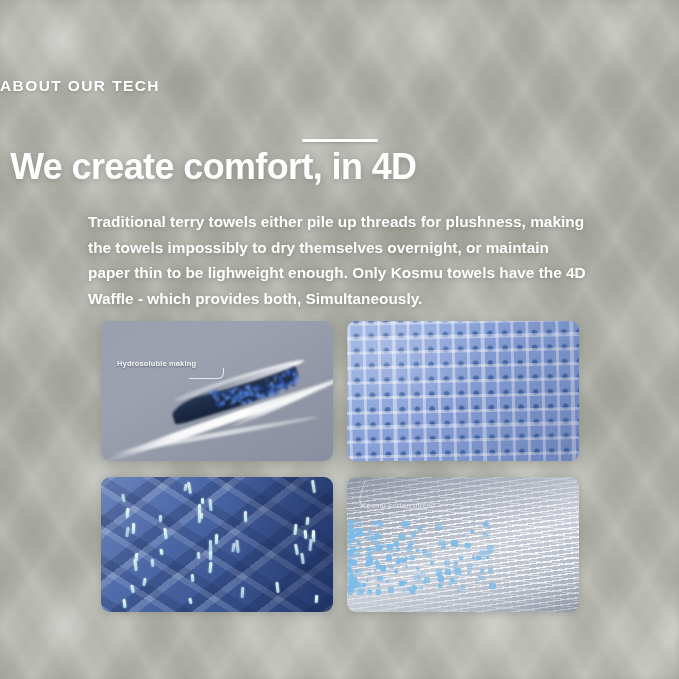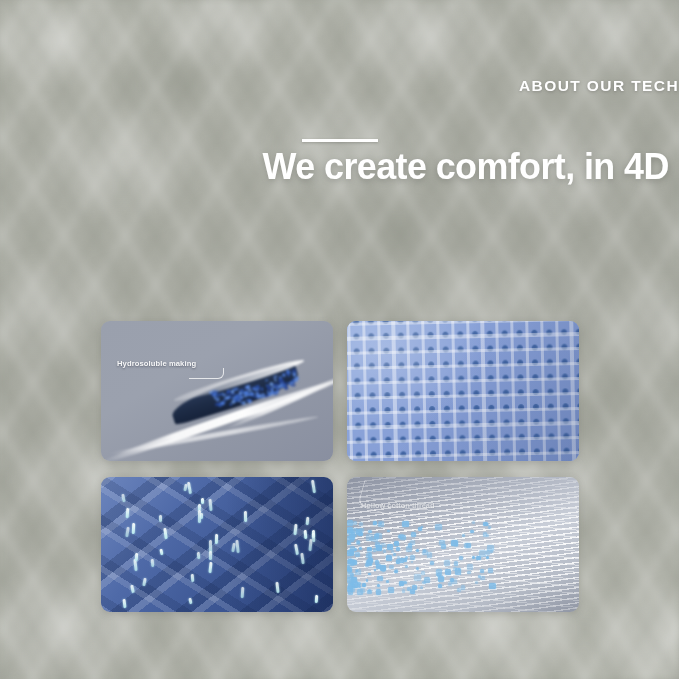--- a/index.html
+++ b/index.html
@@ -70,21 +70,21 @@
   .bg-veil {
     position: absolute;
     inset: 0;
     background: linear-gradient(180deg, rgba(170,172,163,.18) 0%, rgba(168,170,161,.26) 55%, rgba(176,178,169,.18) 100%);
   }
 
   
   .content {
     position: absolute;
     inset: 0;
-    text-align: right;
+    text-align: left;
   }
   .eyebrow {
     position: absolute;
     top: 77px;
     left: 0;
     right: 0;
     color: #ffffff;
     font-size: 15.5px;
     font-weight: bold;
     letter-spacing: 1.4px;
@@ -306,20 +306,21 @@
   <div class="bg-veil"></div>
 
   <div class="content">
 
     <div class="eyebrow">ABOUT OUR TECH</div>
 
     <div class="rule"></div>
 
     <div class="headline">We create comfort, in 4D</div>
 
+    <div class="paragraph">Traditional terry towels either pile up threads for plushness, making the towels impossibly to dry themselves overnight, or maintain paper thin to be lighweight enough. Only Kosmu towels have the 4D Waffle - which provides both, Simultaneously.</div>
   </div>
 
   <div class="grid">
 
     <div class="panel p1">
       <div class="panel-inner">
         <div class="blur-soft">
           <span class="fil-a"></span>
           <span class="fil-b"></span>
           <span class="fil-c"></span>
@@ -465,18 +466,18 @@
         <span class="p3-dark"></span>
         <span class="specks" id="specks3"><i style="left: 89.6752%; top: 46.0532%; height: 12.3162px; transform: rotate(5.5deg); opacity: 0.74;"></i><i style="left: 8.89235%; top: 12.7479%; height: 8.45891px; transform: rotate(-10.5deg); opacity: 0.74;"></i><i style="left: 90.7475%; top: 39.1362%; height: 8.01583px; transform: rotate(-0.6deg); opacity: 0.96;"></i><i style="left: 75.2942%; top: 77.8244%; height: 11.3632px; transform: rotate(-6.5deg); opacity: 0.89;"></i><i style="left: 48.9822%; top: 42.083%; height: 9.89996px; transform: rotate(1.8deg); opacity: 0.95;"></i><i style="left: 37.5232%; top: 4.01517%; height: 12.2632px; transform: rotate(-10.5deg); opacity: 0.86;"></i><i style="left: 14.0774%; top: 61.0404%; height: 12.1773px; transform: rotate(-6deg); opacity: 0.86;"></i><i style="left: 41.6148%; top: 19.8542%; height: 7.47527px; transform: rotate(0.3deg); opacity: 0.91;"></i><i style="left: 25.0002%; top: 28.0691%; height: 6.61786px; transform: rotate(-0.5deg); opacity: 0.83;"></i><i style="left: 9.40493%; top: 90.2806%; height: 9.06566px; transform: rotate(-6.8deg); opacity: 0.94;"></i><i style="left: 46.5256%; top: 46.9396%; height: 12.7804px; transform: rotate(-0.8deg); opacity: 0.78;"></i><i style="left: 12.8276%; top: 79.8815%; height: 7.91019px; transform: rotate(-11.9deg); opacity: 0.89;"></i><i style="left: 21.4111%; top: 60.9003%; height: 7.92301px; transform: rotate(-4.5deg); opacity: 0.78;"></i><i style="left: 35.6647%; top: 5.35953%; height: 7.47637px; transform: rotate(12deg); opacity: 0.78;"></i><i style="left: 37.7331%; top: 89.9438%; height: 6.47891px; transform: rotate(-12deg); opacity: 0.9;"></i><i style="left: 83.6729%; top: 49.5691%; height: 10.5524px; transform: rotate(-10.6deg); opacity: 0.88;"></i><i style="left: 57.9779%; top: 46.3186%; height: 12.6016px; transform: rotate(-6.2deg); opacity: 0.76;"></i><i style="left: 43.2458%; top: 15.5055%; height: 6.25725px; transform: rotate(-0.8deg); opacity: 0.99;"></i><i style="left: 46.4587%; top: 62.9671%; height: 10.61px; transform: rotate(5.9deg); opacity: 0.93;"></i><i style="left: 10.9524%; top: 22.6952%; height: 9.63111px; transform: rotate(3.5deg); opacity: 0.94;"></i><i style="left: 13.5541%; top: 33.8097%; height: 10.9903px; transform: rotate(2.5deg); opacity: 0.96;"></i><i style="left: 14.8274%; top: 56.4495%; height: 7.70417px; transform: rotate(3.1deg); opacity: 0.93;"></i><i style="left: 41.288%; top: 55.5669%; height: 6.58105px; transform: rotate(-3.6deg); opacity: 0.82;"></i><i style="left: 83.1811%; top: 34.8329%; height: 11.034px; transform: rotate(5.9deg); opacity: 0.9;"></i><i style="left: 25.3909%; top: 53.4276%; height: 6.34585px; transform: rotate(-11.5deg); opacity: 0.96;"></i><i style="left: 42.5529%; top: 26.951%; height: 6.16339px; transform: rotate(-0.2deg); opacity: 0.86;"></i><i style="left: 46.7185%; top: 16.0858%; height: 11.9796px; transform: rotate(-5deg); opacity: 0.81;"></i><i style="left: 91.0912%; top: 2.26654%; height: 12.9816px; transform: rotate(-9.3deg); opacity: 0.85;"></i><i style="left: 17.8917%; top: 74.4745%; height: 7.9546px; transform: rotate(11.2deg); opacity: 0.83;"></i><i style="left: 10.7568%; top: 37.3016%; height: 9.94248px; transform: rotate(9.5deg); opacity: 0.72;"></i><i style="left: 60.4705%; top: 81.4693%; height: 10.9917px; transform: rotate(3.4deg); opacity: 0.78;"></i><i style="left: 86.0485%; top: 56.0646%; height: 10.7903px; transform: rotate(-7.9deg); opacity: 0.79;"></i><i style="left: 26.9483%; top: 38.086%; height: 10.9108px; transform: rotate(-7.9deg); opacity: 0.95;"></i><i style="left: 41.7767%; top: 24.3462%; height: 12.5926px; transform: rotate(0.2deg); opacity: 0.86;"></i><i style="left: 61.7918%; top: 24.8375%; height: 11.3928px; transform: rotate(-1.1deg); opacity: 0.9;"></i><i style="left: 92.2795%; top: 87.6862%; height: 7.91826px; transform: rotate(3deg); opacity: 0.96;"></i><i style="left: 87.3418%; top: 39.313%; height: 9.45813px; transform: rotate(-4.5deg); opacity: 0.97;"></i><i style="left: 88.2038%; top: 29.4915%; height: 8.05611px; transform: rotate(6.2deg); opacity: 0.87;"></i><i style="left: 38.5964%; top: 72.0451%; height: 8.16017px; transform: rotate(-4.2deg); opacity: 0.87;"></i><i style="left: 91.108%; top: 41.3202%; height: 8.75163px; transform: rotate(-3.6deg); opacity: 0.82;"></i><i style="left: 46.6298%; top: 55.0781%; height: 8.7234px; transform: rotate(0deg); opacity: 0.81;"></i><i style="left: 56.5196%; top: 48.8827%; height: 9.44854px; transform: rotate(10.1deg); opacity: 0.73;"></i></span>
       </div>
     </div>
 
     <div class="panel p4">
       <div class="panel-inner">
         <span class="threads"></span>
         <span class="specks4" id="specks4"><i style="left: 1.18956%; top: 71.2163%; width: 3.87108px; height: 3.87108px; opacity: 0.72;"></i><i style="left: 4.49624%; top: 77.6595%; width: 3.09429px; height: 3.09429px; opacity: 0.76;"></i><i style="left: 29.0682%; top: 71.9236%; width: 6.46014px; height: 6.46014px; opacity: 0.46;"></i><i style="left: 22.3059%; top: 42.2213%; width: 4.9276px; height: 4.9276px; opacity: 0.62;"></i><i style="left: 14.3052%; top: 65.5285%; width: 5.65478px; height: 5.65478px; opacity: 0.95;"></i><i style="left: 8.52793%; top: 61.0418%; width: 5.46129px; height: 5.46129px; opacity: 0.99;"></i><i style="left: 0.0432546%; top: 66.6755%; width: 5.0858px; height: 5.0858px; opacity: 0.85;"></i><i style="left: 0.700767%; top: 56.1211%; width: 3.31002px; height: 3.31002px; opacity: 0.81;"></i><i style="left: 2.2178%; top: 61.7364%; width: 4.6683px; height: 4.6683px; opacity: 0.93;"></i><i style="left: 53.0889%; top: 39.1418%; width: 3.62115px; height: 3.62115px; opacity: 0.92;"></i><i style="left: 1.39769%; top: 77.6107%; width: 3.50762px; height: 3.50762px; opacity: 0.7;"></i><i style="left: 0.186967%; top: 38.3497%; width: 4.7296px; height: 4.7296px; opacity: 0.96;"></i><i style="left: 0.317072%; top: 60.7831%; width: 3.72631px; height: 3.72631px; opacity: 0.48;"></i><i style="left: 23.8987%; top: 32.6042%; width: 6.46184px; height: 6.46184px; opacity: 0.91;"></i><i style="left: 59.9747%; top: 42.3626%; width: 2.65516px; height: 2.65516px; opacity: 0.52;"></i><i style="left: 15.5618%; top: 53.6642%; width: 3.27161px; height: 3.27161px; opacity: 0.57;"></i><i style="left: 0.144278%; top: 38.7278%; width: 5.30918px; height: 5.30918px; opacity: 0.53;"></i><i style="left: 9.14132%; top: 70.9659%; width: 2.61063px; height: 2.61063px; opacity: 0.95;"></i><i style="left: 1.85967%; top: 60.9131%; width: 3.34213px; height: 3.34213px; opacity: 0.66;"></i><i style="left: 30.5069%; top: 36.8718%; width: 3.88219px; height: 3.88219px; opacity: 0.93;"></i><i style="left: 43.4848%; top: 77.5819%; width: 4.52287px; height: 4.52287px; opacity: 0.46;"></i><i style="left: 0.27259%; top: 78.403%; width: 5.85967px; height: 5.85967px; opacity: 0.89;"></i><i style="left: 16.7051%; top: 57.9023%; width: 6.22815px; height: 6.22815px; opacity: 0.9;"></i><i style="left: 13.948%; top: 33.4307%; width: 2.66036px; height: 2.66036px; opacity: 0.69;"></i><i style="left: 5.03106%; top: 51.8262%; width: 2.87767px; height: 2.87767px; opacity: 0.97;"></i><i style="left: 1.824%; top: 40.566%; width: 3.78314px; height: 3.78314px; opacity: 0.72;"></i><i style="left: 17.4147%; top: 38.9111%; width: 2.51772px; height: 2.51772px; opacity: 0.78;"></i><i style="left: 25.0454%; top: 58.244%; width: 2.88798px; height: 2.88798px; opacity: 0.73;"></i><i style="left: 34.5096%; top: 55.7839%; width: 5.32943px; height: 5.32943px; opacity: 0.52;"></i><i style="left: 49.0151%; top: 79.8785%; width: 4.69233px; height: 4.69233px; opacity: 0.5;"></i><i style="left: 12.448%; top: 83.3205%; width: 5.50445px; height: 5.50445px; opacity: 0.85;"></i><i style="left: 59.8342%; top: 34.2616%; width: 2.78103px; height: 2.78103px; opacity: 0.5;"></i><i style="left: 27.4844%; top: 62.1375%; width: 2.5309px; height: 2.5309px; opacity: 0.47;"></i><i style="left: 31.3811%; top: 80.6406%; width: 3.49468px; height: 3.49468px; opacity: 0.54;"></i><i style="left: 0.0003466%; top: 67.5357%; width: 3.3133px; height: 3.3133px; opacity: 0.9;"></i><i style="left: 2.25091%; top: 77.3567%; width: 6.19627px; height: 6.19627px; opacity: 0.9;"></i><i style="left: 4.45284%; top: 83.1984%; width: 5.74852px; height: 5.74852px; opacity: 0.69;"></i><i style="left: 12.6598%; top: 50.1334%; width: 4.7617px; height: 4.7617px; opacity: 0.65;"></i><i style="left: 14.6365%; top: 48.6544%; width: 4.61082px; height: 4.61082px; opacity: 0.48;"></i><i style="left: 13.2619%; top: 32.2769%; width: 6.39195px; height: 6.39195px; opacity: 0.57;"></i><i style="left: 12.6091%; top: 41.8106%; width: 5.65772px; height: 5.65772px; opacity: 0.52;"></i><i style="left: 60.5429%; top: 50.188%; width: 6.21985px; height: 6.21985px; opacity: 0.58;"></i><i style="left: 9.9e-05%; top: 70.5604%; width: 6.21133px; height: 6.21133px; opacity: 0.46;"></i><i style="left: 1.26811%; top: 50.9355%; width: 4.88494px; height: 4.88494px; opacity: 0.66;"></i><i style="left: 61.4429%; top: 53.9842%; width: 3.18897px; height: 3.18897px; opacity: 0.66;"></i><i style="left: 8.91205%; top: 56.2283%; width: 4.73745px; height: 4.73745px; opacity: 0.73;"></i><i style="left: 20.0877%; top: 47.3766%; width: 5.29664px; height: 5.29664px; opacity: 0.96;"></i><i style="left: 39.1344%; top: 73.1847%; width: 5.90233px; height: 5.90233px; opacity: 0.89;"></i><i style="left: 23.7527%; top: 83.3029%; width: 3.39241px; height: 3.39241px; opacity: 0.52;"></i><i style="left: 54.0053%; top: 58.8622%; width: 2.65923px; height: 2.65923px; opacity: 0.99;"></i><i style="left: 47.4106%; top: 82.4541%; width: 3.92651px; height: 3.92651px; opacity: 0.52;"></i><i style="left: 0.234931%; top: 60.8744%; width: 4.75886px; height: 4.75886px; opacity: 0.95;"></i><i style="left: 7.87581%; top: 63.9347%; width: 3.47709px; height: 3.47709px; opacity: 0.67;"></i><i style="left: 22.3102%; top: 77.339%; width: 4.81984px; height: 4.81984px; opacity: 0.98;"></i><i style="left: 53.9437%; top: 32.7193%; width: 2.90428px; height: 2.90428px; opacity: 0.49;"></i><i style="left: 0.201298%; top: 54.211%; width: 6.19173px; height: 6.19173px; opacity: 0.88;"></i><i style="left: 27.1568%; top: 46.8217%; width: 5.08346px; height: 5.08346px; opacity: 0.49;"></i><i style="left: 9.5739%; top: 44.5628%; width: 3.68258px; height: 3.68258px; opacity: 0.48;"></i><i style="left: 32.4962%; top: 53.9699%; width: 5.35806px; height: 5.35806px; opacity: 0.5;"></i><i style="left: 9.06961%; top: 59.656%; width: 5.06891px; height: 5.06891px; opacity: 1;"></i><i style="left: 57.2559%; top: 68.0655%; width: 4.50082px; height: 4.50082px; opacity: 0.8;"></i><i style="left: 0.0022046%; top: 47.2059%; width: 4.37868px; height: 4.37868px; opacity: 0.7;"></i><i style="left: 20.2555%; top: 68.7063%; width: 3.5902px; height: 3.5902px; opacity: 0.92;"></i><i style="left: 21.52%; top: 58.1878%; width: 3.03756px; height: 3.03756px; opacity: 0.45;"></i><i style="left: 0.953424%; top: 42.7087%; width: 3.06739px; height: 3.06739px; opacity: 0.63;"></i><i style="left: 58.7107%; top: 32.9686%; width: 4.41053px; height: 4.41053px; opacity: 0.98;"></i><i style="left: 25.7707%; top: 81.607%; width: 4.26167px; height: 4.26167px; opacity: 0.66;"></i><i style="left: 61.3421%; top: 78.666%; width: 6.30607px; height: 6.30607px; opacity: 0.86;"></i><i style="left: 4.8517%; top: 40.5527%; width: 4.69374px; height: 4.69374px; opacity: 0.96;"></i><i style="left: 2.778%; top: 32.89%; width: 3.65955px; height: 3.65955px; opacity: 0.56;"></i><i style="left: 0.833047%; top: 39.4711%; width: 6.41504px; height: 6.41504px; opacity: 0.52;"></i><i style="left: 0.16296%; top: 43.6267%; width: 6.32383px; height: 6.32383px; opacity: 0.74;"></i><i style="left: 27.97%; top: 79.8445%; width: 5.35026px; height: 5.35026px; opacity: 0.86;"></i><i style="left: 12.5933%; top: 64.1998%; width: 4.92945px; height: 4.92945px; opacity: 0.91;"></i><i style="left: 23.0204%; top: 43.0311%; width: 5.25412px; height: 5.25412px; opacity: 0.76;"></i><i style="left: 3.75935%; top: 38.3655%; width: 6.47668px; height: 6.47668px; opacity: 0.87;"></i><i style="left: 8.80813%; top: 83.4015%; width: 4.63408px; height: 4.63408px; opacity: 0.71;"></i><i style="left: 0.234643%; top: 69.4214%; width: 3.5045px; height: 3.5045px; opacity: 0.5;"></i><i style="left: 55.6648%; top: 58.1997%; width: 4.6303px; height: 4.6303px; opacity: 0.98;"></i><i style="left: 8.01156%; top: 75.6994%; width: 2.88976px; height: 2.88976px; opacity: 0.87;"></i><i style="left: 40.6354%; top: 49.6462%; width: 4.5907px; height: 4.5907px; opacity: 0.77;"></i><i style="left: 0.16818%; top: 37.3388%; width: 5.76347px; height: 5.76347px; opacity: 0.88;"></i><i style="left: 9.13729%; top: 82.9613%; width: 3.29454px; height: 3.29454px; opacity: 0.72;"></i><i style="left: 21.1435%; top: 51.9914%; width: 3.78683px; height: 3.78683px; opacity: 0.89;"></i><i style="left: 26.9815%; top: 57.7649%; width: 5.27736px; height: 5.27736px; opacity: 0.67;"></i><i style="left: 2.88252%; top: 52.6506%; width: 3.3395px; height: 3.3395px; opacity: 0.9;"></i><i style="left: 22.3088%; top: 59.9881%; width: 4.88536px; height: 4.88536px; opacity: 0.87;"></i><i style="left: 45.8529%; top: 66.8985%; width: 4.0718px; height: 4.0718px; opacity: 0.48;"></i><i style="left: 5.23052%; top: 37.7233%; width: 4.48383px; height: 4.48383px; opacity: 0.56;"></i><i style="left: 11.9467%; top: 48.3865%; width: 5.12516px; height: 5.12516px; opacity: 0.66;"></i><i style="left: 31.6917%; top: 35.9643%; width: 2.52478px; height: 2.52478px; opacity: 0.88;"></i><i style="left: 24.3154%; top: 76.7793%; width: 3.45131px; height: 3.45131px; opacity: 0.86;"></i><i style="left: 60.7418%; top: 36.1079%; width: 3.14025px; height: 3.14025px; opacity: 0.63;"></i><i style="left: 4.25139%; top: 78.4873%; width: 3.60896px; height: 3.60896px; opacity: 0.65;"></i><i style="left: 4.69414%; top: 79.8759%; width: 2.70977px; height: 2.70977px; opacity: 0.8;"></i><i style="left: 29.9489%; top: 53.6702%; width: 2.82702px; height: 2.82702px; opacity: 1;"></i><i style="left: 46.5153%; top: 67.6943%; width: 6.16547px; height: 6.16547px; opacity: 0.82;"></i><i style="left: 33.3861%; top: 74.182%; width: 5.67173px; height: 5.67173px; opacity: 0.7;"></i><i style="left: 11.2741%; top: 44.6213%; width: 4.67652px; height: 4.67652px; opacity: 0.53;"></i><i style="left: 58.5095%; top: 41.0102%; width: 4.32091px; height: 4.32091px; opacity: 0.6;"></i><i style="left: 19.8396%; top: 56.3996%; width: 3.05958px; height: 3.05958px; opacity: 0.75;"></i><i style="left: 50.3574%; top: 49.1193%; width: 4.332px; height: 4.332px; opacity: 0.6;"></i><i style="left: 25.4261%; top: 51.3398%; width: 5.62183px; height: 5.62183px; opacity: 0.57;"></i><i style="left: 0.0437513%; top: 47.7833%; width: 3.17315px; height: 3.17315px; opacity: 0.71;"></i><i style="left: 2.50199%; top: 37.9186%; width: 5.25585px; height: 5.25585px; opacity: 0.63;"></i><i style="left: 60.8772%; top: 67.4932%; width: 4.7083px; height: 4.7083px; opacity: 0.67;"></i><i style="left: 4.1036%; top: 47.0896%; width: 3.78082px; height: 3.78082px; opacity: 0.82;"></i><i style="left: 2.95896%; top: 42.0379%; width: 3.49661px; height: 3.49661px; opacity: 0.55;"></i><i style="left: 47.6358%; top: 67.4748%; width: 2.77964px; height: 2.77964px; opacity: 0.66;"></i><i style="left: 17.2319%; top: 49.6814%; width: 5.77088px; height: 5.77088px; opacity: 0.9;"></i><i style="left: 26.1624%; top: 49.0345%; width: 4.76122px; height: 4.76122px; opacity: 0.78;"></i><i style="left: 12.265%; top: 41.1355%; width: 3.56968px; height: 3.56968px; opacity: 0.63;"></i><i style="left: 3.69266%; top: 46.7674%; width: 4.91702px; height: 4.91702px; opacity: 0.55;"></i><i style="left: 3.59972%; top: 68.3052%; width: 5.72565px; height: 5.72565px; opacity: 0.51;"></i><i style="left: 6.43736%; top: 78.3026%; width: 4.50962px; height: 4.50962px; opacity: 0.99;"></i><i style="left: 51.849%; top: 69.6592%; width: 3.299px; height: 3.299px; opacity: 0.59;"></i><i style="left: 38.079%; top: 34.8086%; width: 6.34604px; height: 6.34604px; opacity: 0.65;"></i><i style="left: 56.9788%; top: 54.3487%; width: 6.3201px; height: 6.3201px; opacity: 0.52;"></i><i style="left: 0.289828%; top: 83.0742%; width: 5.692px; height: 5.692px; opacity: 0.76;"></i><i style="left: 44.889%; top: 75.1974%; width: 5.45759px; height: 5.45759px; opacity: 0.46;"></i><i style="left: 9.22014%; top: 38.9204%; width: 3.31035px; height: 3.31035px; opacity: 0.85;"></i><i style="left: 0.944556%; top: 42.9421%; width: 5.41972px; height: 5.41972px; opacity: 0.81;"></i><i style="left: 59.7678%; top: 54.3857%; width: 4.42524px; height: 4.42524px; opacity: 0.56;"></i><i style="left: 8.81114%; top: 51.8738%; width: 4.12086px; height: 4.12086px; opacity: 0.94;"></i><i style="left: 1.03376%; top: 53.3785%; width: 4.49342px; height: 4.49342px; opacity: 0.94;"></i><i style="left: 42.2655%; top: 68.3967%; width: 6.13577px; height: 6.13577px; opacity: 0.86;"></i><i style="left: 11.0059%; top: 32.6413%; width: 4.1143px; height: 4.1143px; opacity: 0.87;"></i><i style="left: 59.8473%; top: 58.6668%; width: 2.90378px; height: 2.90378px; opacity: 0.98;"></i><i style="left: 0.603001%; top: 68.0901%; width: 3.44636px; height: 3.44636px; opacity: 0.97;"></i><i style="left: 31.759%; top: 69.6733%; width: 4.06453px; height: 4.06453px; opacity: 0.51;"></i><i style="left: 41.7219%; top: 61.5134%; width: 6.18962px; height: 6.18962px; opacity: 0.53;"></i><i style="left: 51.8467%; top: 64.763%; width: 5.84155px; height: 5.84155px; opacity: 0.48;"></i><i style="left: 11.6287%; top: 41.9121%; width: 5.32685px; height: 5.32685px; opacity: 0.84;"></i><i style="left: 11.5011%; top: 67.9392%; width: 2.73494px; height: 2.73494px; opacity: 0.99;"></i><i style="left: 0.884159%; top: 59.7534%; width: 3.06564px; height: 3.06564px; opacity: 0.59;"></i><i style="left: 1.86338%; top: 74.1597%; width: 6.12143px; height: 6.12143px; opacity: 0.95;"></i><i style="left: 39.1074%; top: 79.2642%; width: 4.12126px; height: 4.12126px; opacity: 0.92;"></i><i style="left: 12.6806%; top: 50.145%; width: 5.90956px; height: 5.90956px; opacity: 1;"></i><i style="left: 18.8746%; top: 53.9407%; width: 3.33913px; height: 3.33913px; opacity: 0.49;"></i><i style="left: 16.756%; top: 76.4438%; width: 3.01812px; height: 3.01812px; opacity: 0.85;"></i><i style="left: 25.1751%; top: 65.4983%; width: 2.69533px; height: 2.69533px; opacity: 0.7;"></i><i style="left: 4.95695%; top: 33.3435%; width: 4.20166px; height: 4.20166px; opacity: 0.47;"></i><i style="left: 8.34306%; top: 61.7009%; width: 5.4647px; height: 5.4647px; opacity: 0.76;"></i><i style="left: 1.28413%; top: 82.0732%; width: 4.6912px; height: 4.6912px; opacity: 0.58;"></i><i style="left: 2.72008%; top: 79.872%; width: 3.06081px; height: 3.06081px; opacity: 0.95;"></i><i style="left: 0.0247156%; top: 73.9523%; width: 6.19103px; height: 6.19103px; opacity: 0.74;"></i><i style="left: 8.43933%; top: 52.6103%; width: 5.23616px; height: 5.23616px; opacity: 0.47;"></i><i style="left: 44.265%; top: 74.5519%; width: 4.03043px; height: 4.03043px; opacity: 0.91;"></i><i style="left: 12.8441%; top: 79.5077%; width: 2.74335px; height: 2.74335px; opacity: 0.93;"></i><i style="left: 38.7451%; top: 71.1874%; width: 3.819px; height: 3.819px; opacity: 0.72;"></i><i style="left: 20.8923%; top: 68.4736%; width: 2.63496px; height: 2.63496px; opacity: 0.46;"></i><i style="left: 0.0748032%; top: 65.4642%; width: 2.70642px; height: 2.70642px; opacity: 0.9;"></i><i style="left: 14.879%; top: 67.3467%; width: 3.86245px; height: 3.86245px; opacity: 0.63;"></i><i style="left: 0.0171313%; top: 32.1295%; width: 6.07606px; height: 6.07606px; opacity: 0.79;"></i><i style="left: 22.164%; top: 43.1867%; width: 2.55698px; height: 2.55698px; opacity: 0.9;"></i><i style="left: 55.1937%; top: 76.9764%; width: 2.61367px; height: 2.61367px; opacity: 0.47;"></i><i style="left: 44.9937%; top: 46.6021%; width: 6.1503px; height: 6.1503px; opacity: 0.96;"></i><i style="left: 24.3293%; top: 60.0433%; width: 3.62745px; height: 3.62745px; opacity: 0.92;"></i><i style="left: 11.9052%; top: 61.8319%; width: 4.8386px; height: 4.8386px; opacity: 0.84;"></i><i style="left: 27.528%; top: 40.6181%; width: 5.62166px; height: 5.62166px; opacity: 0.84;"></i><i style="left: 32.5874%; top: 53.2145%; width: 3.78919px; height: 3.78919px; opacity: 0.74;"></i><i style="left: 32.4323%; top: 76.8535%; width: 3.60307px; height: 3.60307px; opacity: 0.62;"></i><i style="left: 8.30023%; top: 56.1161%; width: 5.08735px; height: 5.08735px; opacity: 0.62;"></i><i style="left: 11.2655%; top: 33.3538%; width: 3.34361px; height: 3.34361px; opacity: 0.89;"></i><i style="left: 0.0655162%; top: 80.5386%; width: 5.80602px; height: 5.80602px; opacity: 0.81;"></i><i style="left: 46.0749%; top: 48.9008%; width: 3.68962px; height: 3.68962px; opacity: 0.53;"></i><i style="left: 39.5976%; top: 46.3122%; width: 5.98069px; height: 5.98069px; opacity: 0.62;"></i><i style="left: 2.20865%; top: 62.8905%; width: 2.79038px; height: 2.79038px; opacity: 0.78;"></i><i style="left: 5.75915%; top: 82.442%; width: 4.42156px; height: 4.42156px; opacity: 0.48;"></i><i style="left: 12.8642%; top: 73.1012%; width: 5.68771px; height: 5.68771px; opacity: 0.78;"></i><i style="left: 17.809%; top: 81.7102%; width: 6.15526px; height: 6.15526px; opacity: 0.78;"></i><i style="left: 35.7809%; top: 61.9308%; width: 4.16029px; height: 4.16029px; opacity: 0.78;"></i><i style="left: 29.7904%; top: 66.9564%; width: 2.70865px; height: 2.70865px; opacity: 0.84;"></i><i style="left: 49.7286%; top: 41.9481%; width: 3.11194px; height: 3.11194px; opacity: 0.7;"></i><i style="left: 11.0293%; top: 52.9481%; width: 3.6558px; height: 3.6558px; opacity: 0.68;"></i><i style="left: 57.4418%; top: 72.9826%; width: 4.29291px; height: 4.29291px; opacity: 0.53;"></i><i style="left: 46.0364%; top: 62.5621%; width: 4.09215px; height: 4.09215px; opacity: 0.69;"></i><i style="left: 0.969902%; top: 75.7185%; width: 5.19895px; height: 5.19895px; opacity: 0.6;"></i><i style="left: 3.35033%; top: 55.4761%; width: 4.8585px; height: 4.8585px; opacity: 0.69;"></i><i style="left: 38.4629%; top: 68.5126%; width: 6.22703px; height: 6.22703px; opacity: 0.69;"></i><i style="left: 56.2777%; top: 72.7893%; width: 3.14829px; height: 3.14829px; opacity: 0.72;"></i><i style="left: 0.0037684%; top: 61.0239%; width: 5.78363px; height: 5.78363px; opacity: 0.56;"></i><i style="left: 51.2699%; top: 49.1361%; width: 4.82449px; height: 4.82449px; opacity: 0.85;"></i><i style="left: 48.141%; top: 58.3055%; width: 3.88597px; height: 3.88597px; opacity: 0.75;"></i><i style="left: 27.0853%; top: 83.3218%; width: 4.69281px; height: 4.69281px; opacity: 0.87;"></i><i style="left: 18.2597%; top: 64.9233%; width: 4.35829px; height: 4.35829px; opacity: 0.58;"></i><i style="left: 3.7804%; top: 68.8013%; width: 2.52926px; height: 2.52926px; opacity: 0.92;"></i><i style="left: 8.35518%; top: 42.4059%; width: 6.39571px; height: 6.39571px; opacity: 0.48;"></i><i style="left: 1.18491%; top: 62.8874%; width: 4.42341px; height: 4.42341px; opacity: 0.74;"></i><i style="left: 20.9565%; top: 60.9927%; width: 4.8073px; height: 4.8073px; opacity: 0.94;"></i></span>
         <span class="leader4"></span>
-        <span class="lbl4">Hollow cotton thread</span>
+        <span class="lbl4">Kosmu cotton thread</span>
       </div>
     </div>
 
   </div>
 </div>
 
 </body></html>

